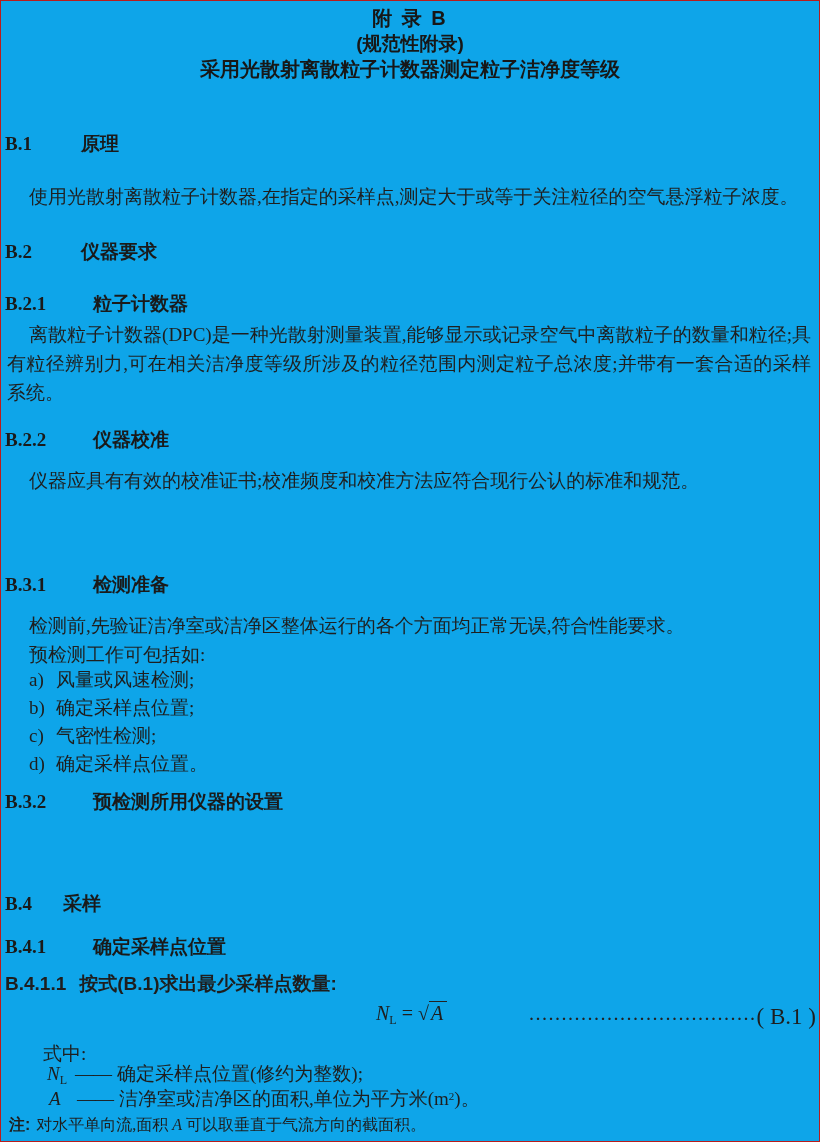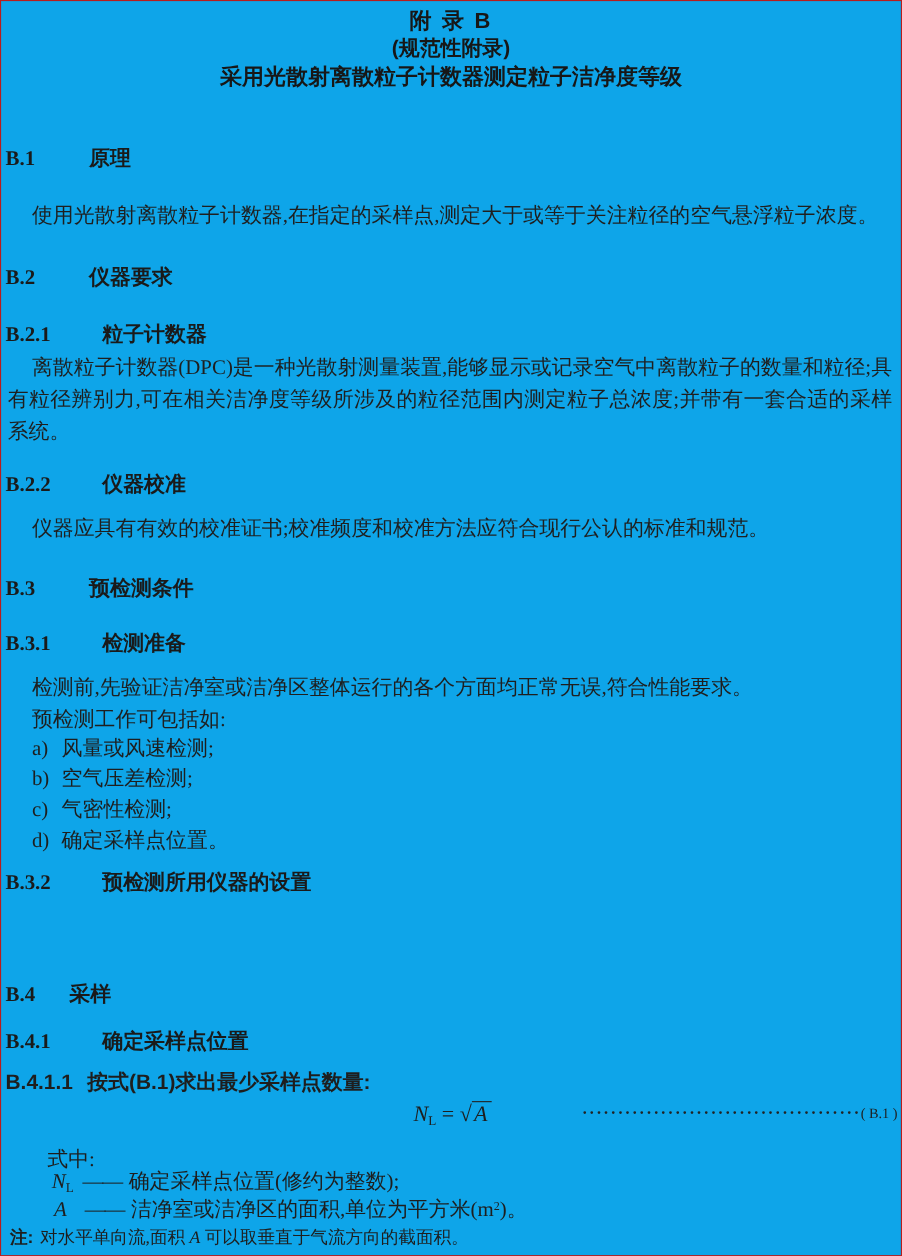--- a/index.html
+++ b/index.html
@@ -97,21 +97,21 @@
     left: 528px; top: 1003px; right: 3px;
     display: flex; align-items: baseline;
     white-space: nowrap;
   }
   .leader-dots {
     flex: 1; overflow: hidden;
     font-weight: 700; font-size: 15px;
     letter-spacing: 1.5px;
     color: #222;
   }
-  .eq-label { font-size: 13px; margin-left: 2px; }
+  .eq-label { font-size: 23px; margin-left: 2px; }
 
   
   .where-lead { left: 42px; top: 1040px; font-size: 19px; }
   .def-line { font-size: 19px; white-space: nowrap; }
   .def-sym {
     display: inline-block; min-width: 28px;
     font-style: italic;
   }
   .def-sym sub { font-size: 12px; font-style: normal; vertical-align: -4px; }
   .def-dash { letter-spacing: -1px; margin-right: 6px; }
@@ -146,35 +146,32 @@
   <div class="abs heading" style="top:290px">
     <span class="hnum n2">B.2.1</span><span>粒子计数器</span>
   </div>
   <div class="abs para" style="top:319px">离散粒子计数器(DPC)是一种光散射测量装置,能够显示或记录空气中离散粒子的数量和粒径;具有粒径辨别力,可在相关洁净度等级所涉及的粒径范围内测定粒子总浓度;并带有一套合适的采样系统。</div>
 
   <div class="abs heading" style="top:426px">
     <span class="hnum n2">B.2.2</span><span>仪器校准</span>
   </div>
   <div class="abs para" style="top:465px">仪器应具有有效的校准证书;校准频度和校准方法应符合现行公认的标准和规范。</div>
 
-  <div class="abs heading" style="top:521px">
-    <span class="hnum n1">B.3</span><span>预检测条件</span>
-  </div>
 
   <div class="abs heading" style="top:571px">
     <span class="hnum n2">B.3.1</span><span>检测准备</span>
   </div>
   <div class="abs para line" style="top:610px">检测前,先验证洁净室或洁净区整体运行的各个方面均正常无误,符合性能要求。</div>
   <div class="abs para line" style="top:639px">预检测工作可包括如:</div>
 
   <div class="abs list-item" style="top:666px">
     <span class="li-marker">a)</span><span>风量或风速检测;</span>
   </div>
   <div class="abs list-item" style="top:694px">
-    <span class="li-marker">b)</span><span>空气压差检测;</span>
+    <span class="li-marker">b)</span><span>确定采样点位置;</span>
   </div>
   <div class="abs list-item" style="top:722px">
     <span class="li-marker">c)</span><span>气密性检测;</span>
   </div>
   <div class="abs list-item" style="top:750px">
     <span class="li-marker">d)</span><span>确定采样点位置。</span>
   </div>
 
   <div class="abs heading" style="top:788px">
     <span class="hnum n2">B.3.2</span><span>预检测所用仪器的设置</span>

